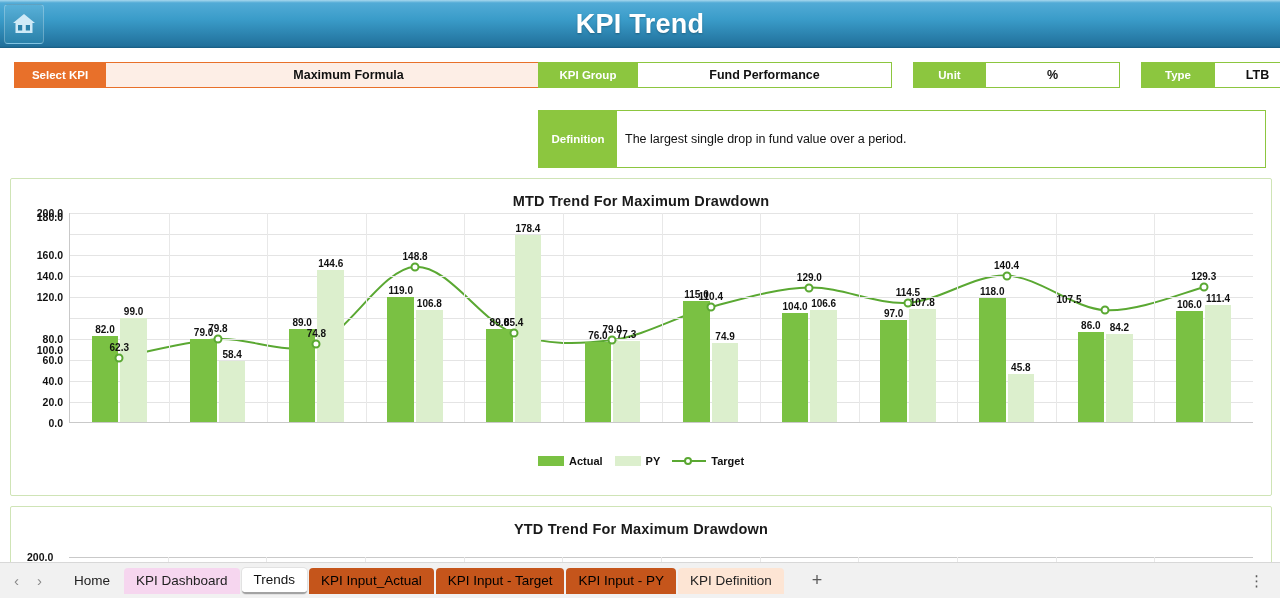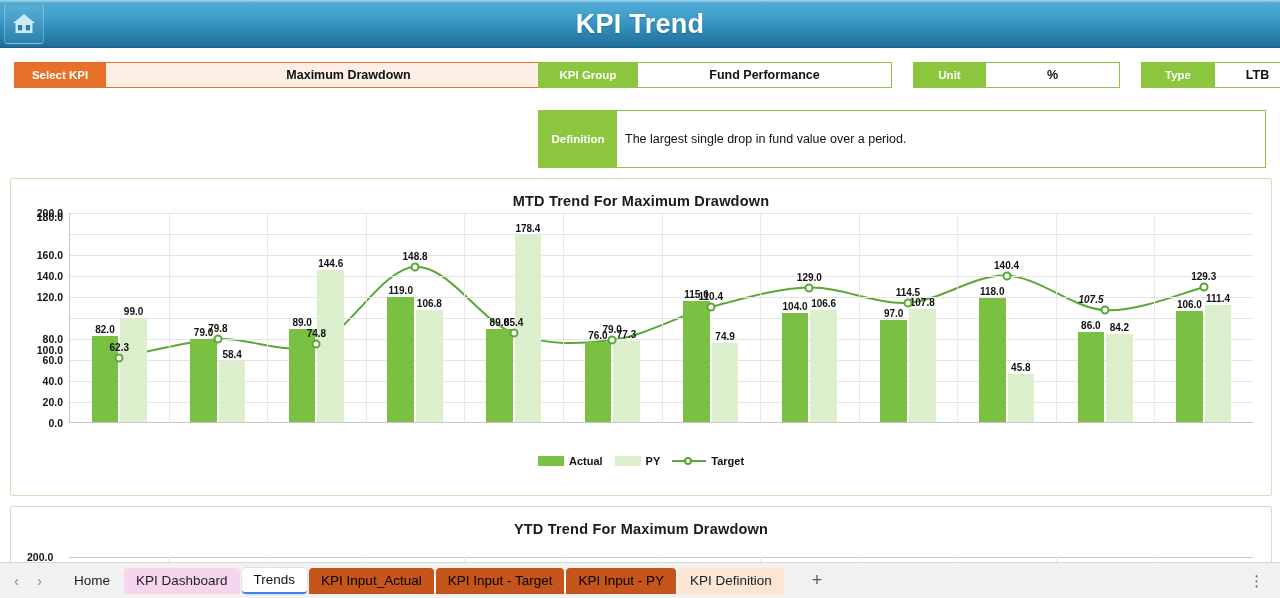--- a/index.html
+++ b/index.html
@@ -141,21 +141,21 @@
   .navarrows span { font-size:15px; cursor:pointer; padding:0 4px; }
   .stab {
     height:26px; display:flex; align-items:center; padding:0 12px;
     font-size:13.5px; color:#222; border-radius:4px 4px 0 0;
     cursor:pointer; white-space:nowrap;
   }
   .stab.plain { background:transparent; }
   .stab.pink { background:#f6d6ef; }
   .stab.active {
     background:#fff; color:#111; font-weight:normal;
-    border-bottom:2px solid #3b82f6; border-radius:4px;
+    border-bottom:2px solid #a3a3a3; border-radius:4px;
     box-shadow:0 0 0 1px #e2e2e2;
   }
   .stab.orange { background:#c5551b; color:#000000; }
   .stab.peach { background:#fde5d4; color:#222; }
   .addtab { margin-left:18px; font-size:18px; color:#5a5a5a; cursor:pointer; padding:0 8px; }
   .kebab { margin-left:auto; color:#5a5a5a; font-size:15px; cursor:pointer; padding:0 6px; }
 </style>
 </head>
 <body>
 
@@ -168,21 +168,21 @@
         <rect x="7" y="13" width="4.2" height="5.5" fill="#2a81aa"></rect>
         <rect x="14.8" y="13" width="4.2" height="5.5" fill="#2a81aa"></rect>
       </svg>
     </div>
     <div class="title-text">KPI Trend</div>
   </div>
 
   <div class="selector-row">
     <div class="field f-kpi">
       <div class="lbl">Select KPI</div>
-      <div class="val">Maximum Drawdown</div>
+      <div class="val">Maximum Formula</div>
     </div>
     <div class="field f-group">
       <div class="lbl">KPI Group</div>
       <div class="val">Fund Performance</div>
     </div>
     <div class="field f-unit">
       <div class="lbl">Unit</div>
       <div class="val">%</div>
     </div>
     <div class="field f-type">
@@ -284,21 +284,21 @@
           <div class="bar actual" style="left: 908.924px; width: 26.6175px; height: 123.9px;"></div>
           <div class="bar py" style="left: 937.542px; width: 26.6175px; height: 48.09px;"></div>
           <div class="dlabel" style="left: 922.233px; top: 73.1px;">118.0</div>
           <div class="dlabel" style="left: 950.85px; top: 148.91px;">45.8</div>
           <div class="dlabel" style="left: 936.542px; top: 46.58px;">140.4</div>
           <div class="vline" style="left: 887.25px;"></div>
           <div class="bar actual" style="left: 1007.51px; width: 26.6175px; height: 90.3px;"></div>
           <div class="bar py" style="left: 1036.12px; width: 26.6175px; height: 88.41px;"></div>
           <div class="dlabel" style="left: 1020.82px; top: 106.7px;">86.0</div>
           <div class="dlabel" style="left: 1049.43px; top: 108.59px;">84.2</div>
-          <div class="dlabel" style="left: 1021px; top: 81.125px; font-style: italic;">107.5</div>
+          <div class="dlabel" style="left: 999px; top: 81.125px;">107.5</div>
           <div class="vline" style="left: 985.833px;"></div>
           <div class="bar actual" style="left: 1106.09px; width: 26.6175px; height: 111.3px;"></div>
           <div class="bar py" style="left: 1134.71px; width: 26.6175px; height: 116.97px;"></div>
           <div class="dlabel" style="left: 1119.4px; top: 85.7px;">106.0</div>
           <div class="dlabel" style="left: 1148.02px; top: 80.03px;">111.4</div>
           <div class="dlabel" style="left: 1133.71px; top: 58.235px;">129.3</div>
           <div class="vline" style="left: 1084.42px;"></div>
           <div class="tmark" style="left: 49.2917px; top: 144.585px;"></div>
           <div class="tmark" style="left: 147.875px; top: 126.21px;"></div>
           <div class="tmark" style="left: 246.458px; top: 131.46px;"></div>

